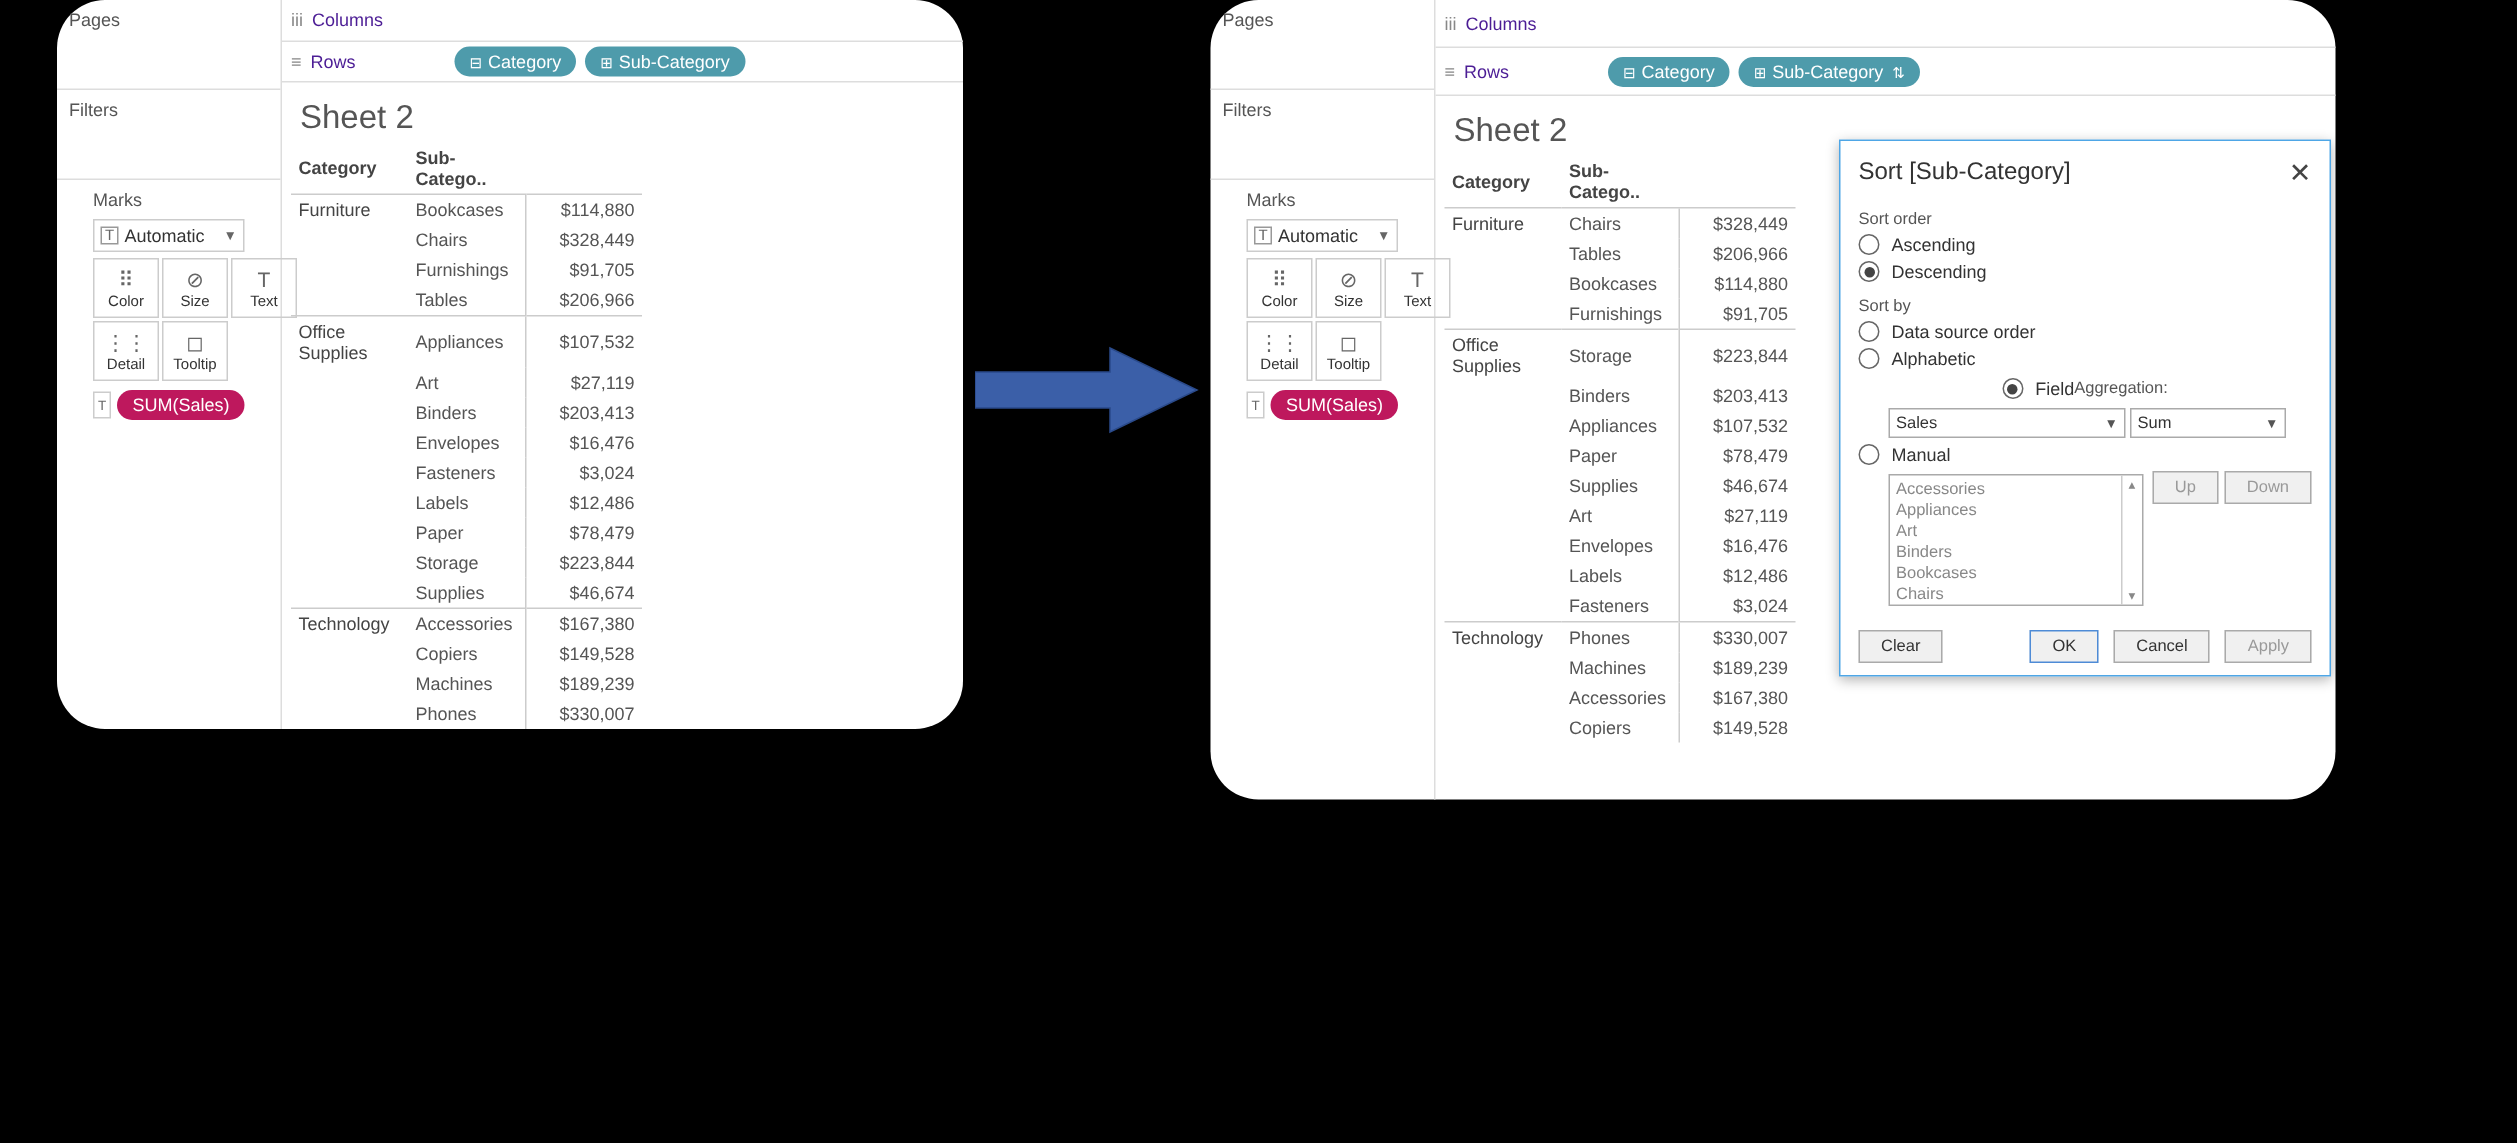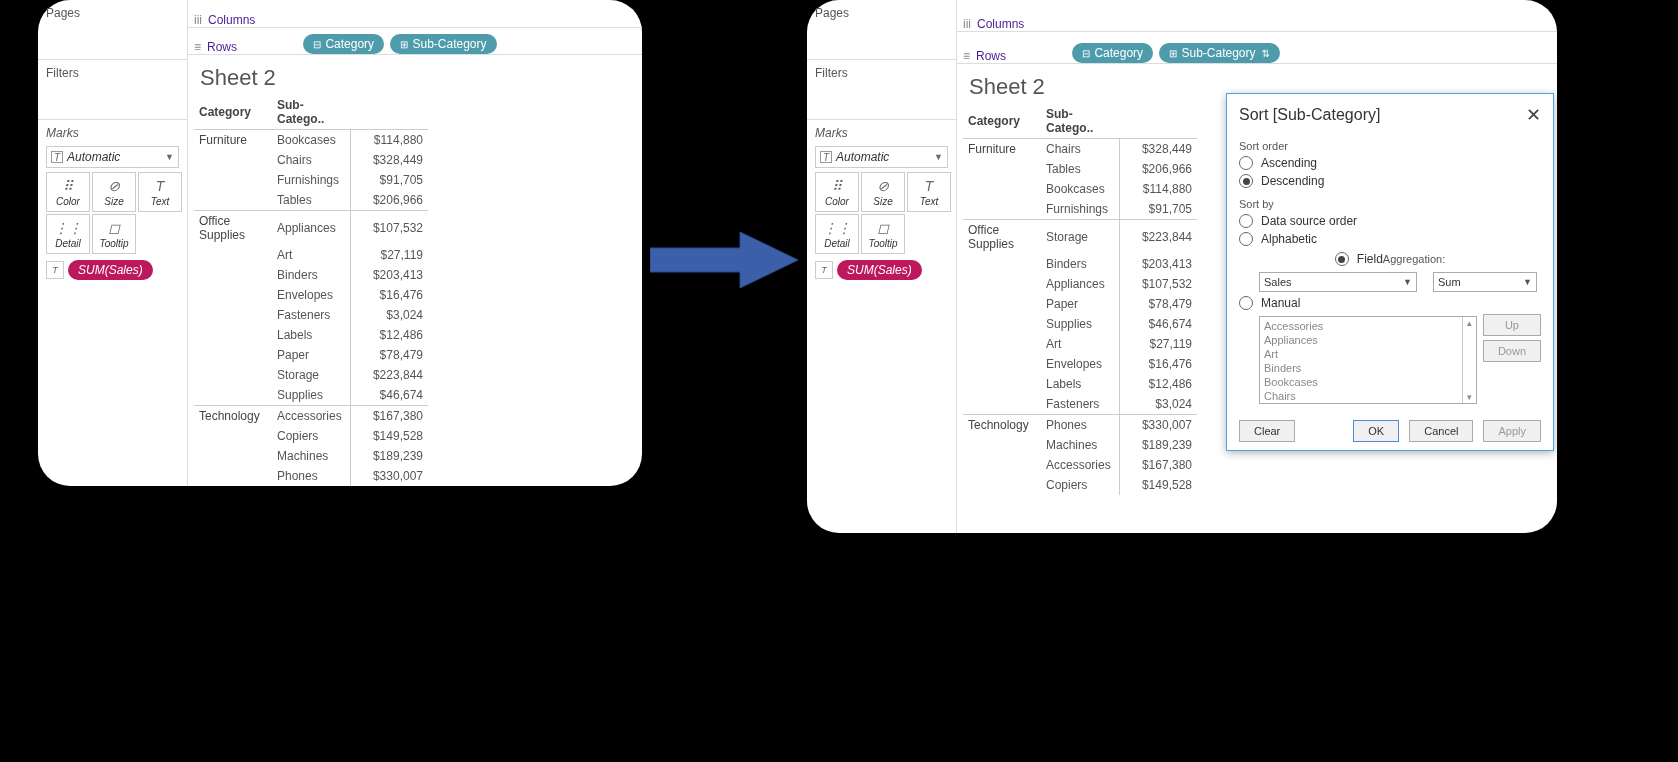--- a/index.html
+++ b/index.html
@@ -4,64 +4,64 @@
 <style>
   * { box-sizing: border-box; font-family: Arial, Helvetica, sans-serif; }
   body { margin: 0; background: #000; width: 1678px; height: 762px; position: relative; font-size: 12px; color: #333; }
   .app { position: absolute; background: #fff; display: flex; border-radius: 32px; }
   .app.left { left: 38px; top: 0; width: 604px; height: 486px; }
   .app.right { left: 807px; top: 0; width: 750px; height: 533px; }
 
   .sidebar { width: 150px; border-right: 1px solid #ddd; display: flex; flex-direction: column; font-size: 12px; }
   .shelf-box { border-bottom: 1px solid #ddd; padding: 6px 8px; min-height: 60px; }
   .shelf-label { color: #555; font-size: 12px; }
-  .marks-panel { padding: 6px 8px; border-bottom: none; font-style: italic; }
+  .marks-panel { padding: 6px 24px; border-bottom: none; }
   .marks-panel .shelf-label { margin-bottom: 6px; display:block; }
   .dropdown { border: 1px solid #ccc; width: 100%; height: 22px; display: flex; align-items: center; padding: 0 4px; margin-bottom: 4px; position: relative; }
   .dropdown .dd-icon { font-size: 10px; margin-right: 4px; color: #666; border:1px solid #999; width:12px; height:12px; display:inline-flex; align-items:center; justify-content:center; }
   .dropdown .caret { position: absolute; right: 4px; font-size: 9px; color: #666; }
   .marks-grid { display: grid; grid-template-columns: repeat(3, 44px); gap: 2px; margin-top: 4px; }
   .mark-btn { border: 1px solid #ccc; height: 40px; display: flex; flex-direction: column; align-items: center; justify-content: center; font-size: 10px; cursor: pointer; }
   .mark-btn .icon { font-size: 14px; margin-bottom: 2px; color: #666; }
   .marks-grid.two { grid-template-columns: repeat(2, 44px); margin-top: 2px; }
   .pill-row { display: flex; align-items: center; margin-top: 6px; gap: 4px; }
   .pill-icon-box { border: 1px solid #ccc; width: 18px; height: 18px; display:flex; align-items:center; justify-content:center; font-size:9px; color:#666; }
   .pill { border-radius: 12px; padding: 3px 10px; font-size: 12px; color: #fff; }
   .pill.green { background: #be185d; }
   .pill.teal { background: #4e9bab; }
 
   .main { flex: 1; display: flex; flex-direction: column; }
-  .shelf-row { border-bottom: 1px solid #ddd; display: flex; align-items: flex-end; height: 32px; padding: 0 6px; gap: 6px; }
+  .shelf-row { border-bottom: 1px solid #ddd; display: flex; align-items: center; height: 32px; padding: 0 6px; gap: 6px; }
   .shelf-row .shelf-icon { color: #888; font-size: 12px; }
   .shelf-row .shelf-title { color: #4c1d95; width: 90px; }
   .pill.teal .hier-icon { margin-right: 4px; font-size: 10px; }
   .pill.teal .sort-icon { margin-left: 6px; font-size: 10px; }
 
   .sheet-title { font-size: 22px; color: #555; padding: 10px 12px 4px; }
 
   
   .dialog { position: absolute; left: 1226px; top: 93px; width: 328px; background: #fff; border: 1px solid #4ea6e6; box-shadow: 0 2px 8px rgba(0,0,0,0.3); z-index: 10; }
   .dialog-header { display: flex; align-items: center; justify-content: space-between; padding: 10px 12px; }
   .dialog-title { font-size: 16px; color: #333; }
   .dialog-close { font-size: 18px; cursor: pointer; color: #444; }
   .dialog-body { padding: 0 12px 8px; }
   .section-lbl { font-size: 11px; color: #555; margin: 4px 0; }
   .radio-row { display: flex; align-items: center; gap: 8px; margin: 4px 0; font-size: 12px; }
   .radio { width: 14px; height: 14px; border: 1.5px solid #666; border-radius: 50%; display:inline-flex; align-items:center; justify-content:center; }
   .radio.selected .dot { width: 7px; height: 7px; background: #444; border-radius: 50%; }
-  .field-row { display: flex; gap: 16px; margin: 4px 0 4px 20px; align-items:center; }
+  .field-row { display: flex; gap: 3px; margin: 4px 0 4px 20px; align-items:center; }
   .agg-lbl-row { display:flex; justify-content: center; align-items:center; margin-top:2px; }
   .combo { border: 1px solid #aaa; height: 20px; display:flex; align-items:center; padding: 0 4px; font-size:11px; position:relative; }
   .combo .caret { position:absolute; right:4px; font-size:9px; color:#555; }
   .combo.w1 { width: 158px; }
   .combo.w2 { width: 104px; }
   .manual-list { border: 1px solid #aaa; height: 88px; margin: 2px 0 0 20px; display:flex; }
   .manual-items { flex:1; overflow:hidden; font-size:11px; color:#888; padding: 2px 4px; line-height:14px; }
   .manual-scroll { width:14px; border-left:1px solid #ccc; display:flex; flex-direction:column; justify-content:space-between; align-items:center; color:#888; font-size:9px; padding:1px 0; }
-  .updown { display:flex; flex-direction:column; gap:4px; margin-left:6px; }
+  .updown { display:flex; flex-direction:row; gap:4px; margin-left:6px; }
   .btn { border:1px solid #aaa; background:#f0f0f0; height:22px; padding: 0 14px; font-size:11px; display:inline-flex; align-items:center; justify-content:center; cursor:pointer; }
   .btn.disabled { color:#999; background:#f0f0f0; }
   .btn.primary { border-color:#4e8bd6; }
   .dialog-footer { display:flex; justify-content:flex-end; gap:10px; padding: 8px 12px; }
   .dialog-footer .btn.left { margin-right:auto; }
   .manual-row { display:flex; align-items:flex-start; margin: 2px 0 0 20px; }
   .manual-row .manual-list { margin-left:0; flex:1; }
 
   
   .arrow { position:absolute; left:650px; top:230px; width:150px; height:60px; }

